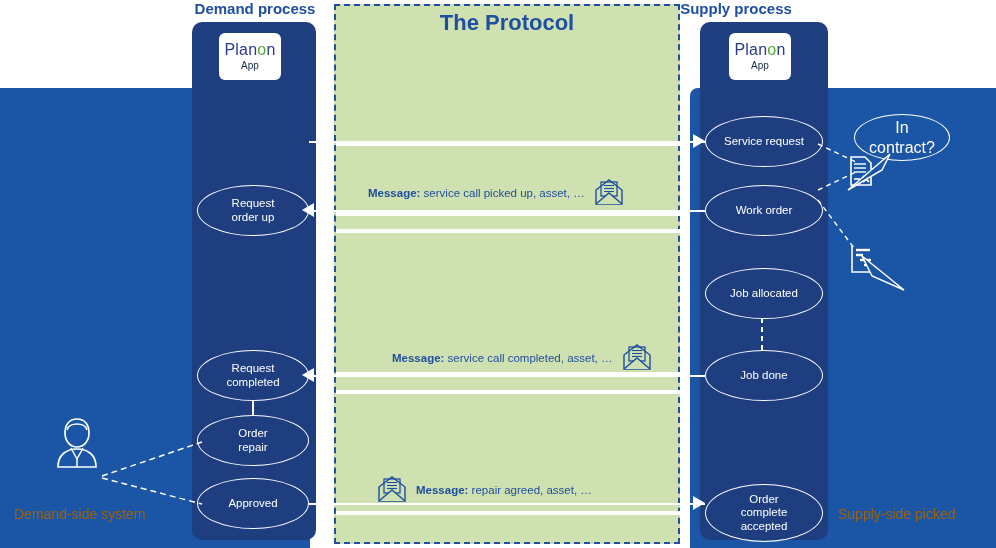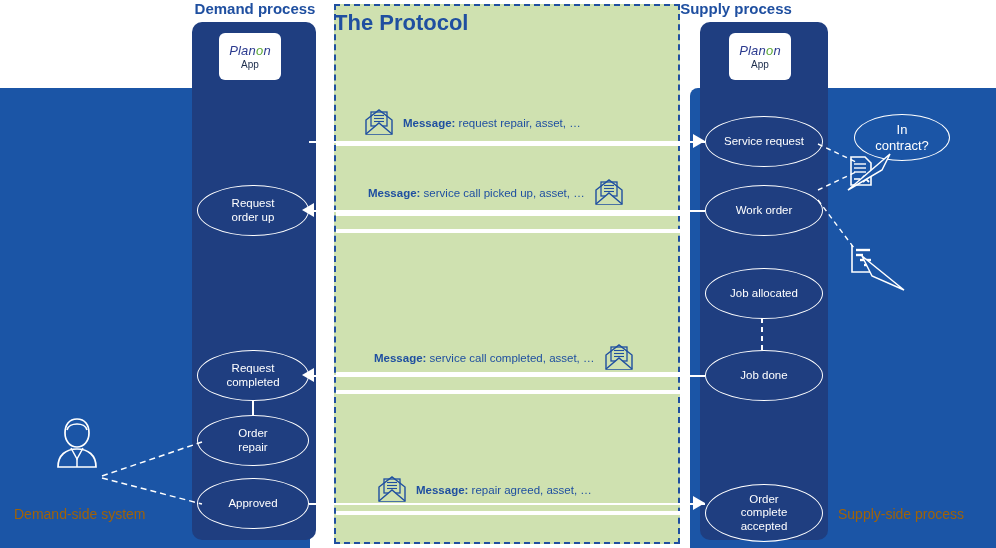--- a/index.html
+++ b/index.html
@@ -18,29 +18,29 @@
 
   
   #protocol-band{position:absolute;left:334px;top:4px;width:346px;height:540px;
       background:#cfe1b0;border:2px dashed #1f4fa0;box-sizing:border-box;}
   .band-sep{position:absolute;left:0;width:346px;height:4px;background:#ffffff;}
 
   
   .col-header{position:absolute;color:#1f4fa0;font-size:15px;font-weight:bold;text-align:center;white-space:nowrap;}
   #demand-header{left:150px;top:0px;width:210px;}
   #supply-header{left:631px;top:0px;width:210px;}
-  #protocol-title{position:absolute;left:334px;top:10px;width:346px;text-align:left;
+  #protocol-title{position:absolute;left:334px;top:10px;width:346px;text-align:center;
       color:#1f4fa0;font-size:22px;font-weight:bold;}
 
   
   .app-card{position:absolute;width:62px;height:47px;background:#ffffff;border-radius:6px;
       display:flex;flex-direction:column;align-items:center;justify-content:center;}
   #demand-app{left:219px;top:33px;}
   #supply-app{left:729px;top:33px;}
-  .brand{font-size:13px;letter-spacing:.2px;line-height:1;color:#2b3a8f;font-style:italic;}
+  .brand{font-size:16px;letter-spacing:.2px;line-height:1;color:#2b3a8f;}
   .brand .gr{color:#5aa832;}
   .app-word{font-size:10px;color:#20304f;margin-top:3px;line-height:1;}
 
   
   .node{position:absolute;border:1.6px solid #ffffff;border-radius:50%;
       color:#ffffff;display:flex;align-items:center;justify-content:center;
       text-align:center;font-size:11.5px;line-height:1.18;box-sizing:border-box;}
 
   
   .hline{position:absolute;height:2px;background:#ffffff;}
@@ -51,21 +51,21 @@
       border-bottom:7px solid transparent;border-left:12px solid #ffffff;}
 
   
   .msg{position:absolute;display:flex;align-items:center;gap:9px;color:#1f4fa0;font-size:11.5px;white-space:nowrap;}
   .msg b{font-weight:bold;}
   .msg .txt{font-weight:normal;}
 
   
   .callout{position:absolute;border:1.5px solid #ffffff;border-radius:50%;color:#fff;
       display:flex;align-items:center;justify-content:center;text-align:center;
-      font-size:13px;line-height:1.2;box-sizing:border-box;}
+      font-size:16px;line-height:1.2;box-sizing:border-box;}
 
   
   .sys-label{position:absolute;color:#a16207;font-size:14px;white-space:nowrap;}
   #demand-sys{left:14px;top:506px;}
   #supply-sys{left:838px;top:506px;}
 
   svg{display:block;overflow:visible;}
 </style>
 </head>
 <body>
@@ -140,49 +140,36 @@
 
   <div class="hline" style="left:314px;top:210px;width:391px"></div>
   <div class="arrow-left" style="left:302px;top:203px"></div>
 
   <div class="hline" style="left:314px;top:375px;width:391px"></div>
   <div class="arrow-left" style="left:302px;top:368px"></div>
 
   <div class="hline" style="left:309px;top:503px;width:396px"></div>
   <div class="arrow-right" style="left:693px;top:496px"></div>
 
-  <div class="msg" style="left:364px;top:110px">
-    <span>
-      <svg width="30" height="26" viewBox="0 0 30 26">
-        <rect x="7" y="2" width="16" height="14" fill="#cfe1b0" stroke="#1f4fa0" stroke-width="1.3"></rect>
-        <line x1="10" y1="5.5" x2="20" y2="5.5" stroke="#1f4fa0" stroke-width="1.1"></line>
-        <line x1="10" y1="8.5" x2="20" y2="8.5" stroke="#1f4fa0" stroke-width="1.1"></line>
-        <line x1="10" y1="11.5" x2="20" y2="11.5" stroke="#1f4fa0" stroke-width="1.1"></line>
-        <path d="M2,10 L15,0 L28,10 L28,24 L2,24 Z" fill="none" stroke="#1f4fa0" stroke-width="1.4"></path>
-        <path d="M2,24 L15,13 L28,24" fill="#cfe1b0" stroke="#1f4fa0" stroke-width="1.4"></path>
-      </svg>
-    </span>
-    <span><b>Message:</b><span class="txt"> request repair, asset, …</span></span>
-  </div>
 
   <div class="msg" style="left:368px;top:180px">
     <span><b>Message:</b><span class="txt"> service call picked up, asset, …</span></span>
     <span>
       <svg width="30" height="26" viewBox="0 0 30 26">
         <rect x="7" y="2" width="16" height="14" fill="#cfe1b0" stroke="#1f4fa0" stroke-width="1.3"></rect>
         <line x1="10" y1="5.5" x2="20" y2="5.5" stroke="#1f4fa0" stroke-width="1.1"></line>
         <line x1="10" y1="8.5" x2="20" y2="8.5" stroke="#1f4fa0" stroke-width="1.1"></line>
         <line x1="10" y1="11.5" x2="20" y2="11.5" stroke="#1f4fa0" stroke-width="1.1"></line>
         <path d="M2,10 L15,0 L28,10 L28,24 L2,24 Z" fill="none" stroke="#1f4fa0" stroke-width="1.4"></path>
         <path d="M2,24 L15,13 L28,24" fill="#cfe1b0" stroke="#1f4fa0" stroke-width="1.4"></path>
       </svg>
     </span>
   </div>
 
-  <div class="msg" style="left:374px;top:345px">
+  <div class="msg" style="left:392px;top:345px">
     <span><b>Message:</b><span class="txt"> service call completed, asset, …</span></span>
     <span>
       <svg width="30" height="26" viewBox="0 0 30 26">
         <rect x="7" y="2" width="16" height="14" fill="#cfe1b0" stroke="#1f4fa0" stroke-width="1.3"></rect>
         <line x1="10" y1="5.5" x2="20" y2="5.5" stroke="#1f4fa0" stroke-width="1.1"></line>
         <line x1="10" y1="8.5" x2="20" y2="8.5" stroke="#1f4fa0" stroke-width="1.1"></line>
         <line x1="10" y1="11.5" x2="20" y2="11.5" stroke="#1f4fa0" stroke-width="1.1"></line>
         <path d="M2,10 L15,0 L28,10 L28,24 L2,24 Z" fill="none" stroke="#1f4fa0" stroke-width="1.4"></path>
         <path d="M2,24 L15,13 L28,24" fill="#cfe1b0" stroke="#1f4fa0" stroke-width="1.4"></path>
       </svg>
@@ -252,15 +239,15 @@
       <path d="M17,33 L23,44 L29,33" fill="none" stroke="#ffffff" stroke-width="1.5"></path>
       <line x1="23" y1="44" x2="23" y2="52" stroke="#ffffff" stroke-width="1.5"></line>
     </svg>
   </span>
   <svg style="position:absolute;left:96px;top:432px;width:112px;height:76px">
     <line x1="6" y1="44" x2="106" y2="10" stroke="#ffffff" stroke-width="1.5" stroke-dasharray="6,4"></line>
     <line x1="6" y1="46" x2="106" y2="72" stroke="#ffffff" stroke-width="1.5" stroke-dasharray="6,4"></line>
   </svg>
 
   <div class="sys-label" id="demand-sys">Demand-side system</div>
-  <div class="sys-label" id="supply-sys">Supply-side process</div>
+  <div class="sys-label" id="supply-sys">Supply-side picked</div>
 
 </div>
 
 </body></html>

